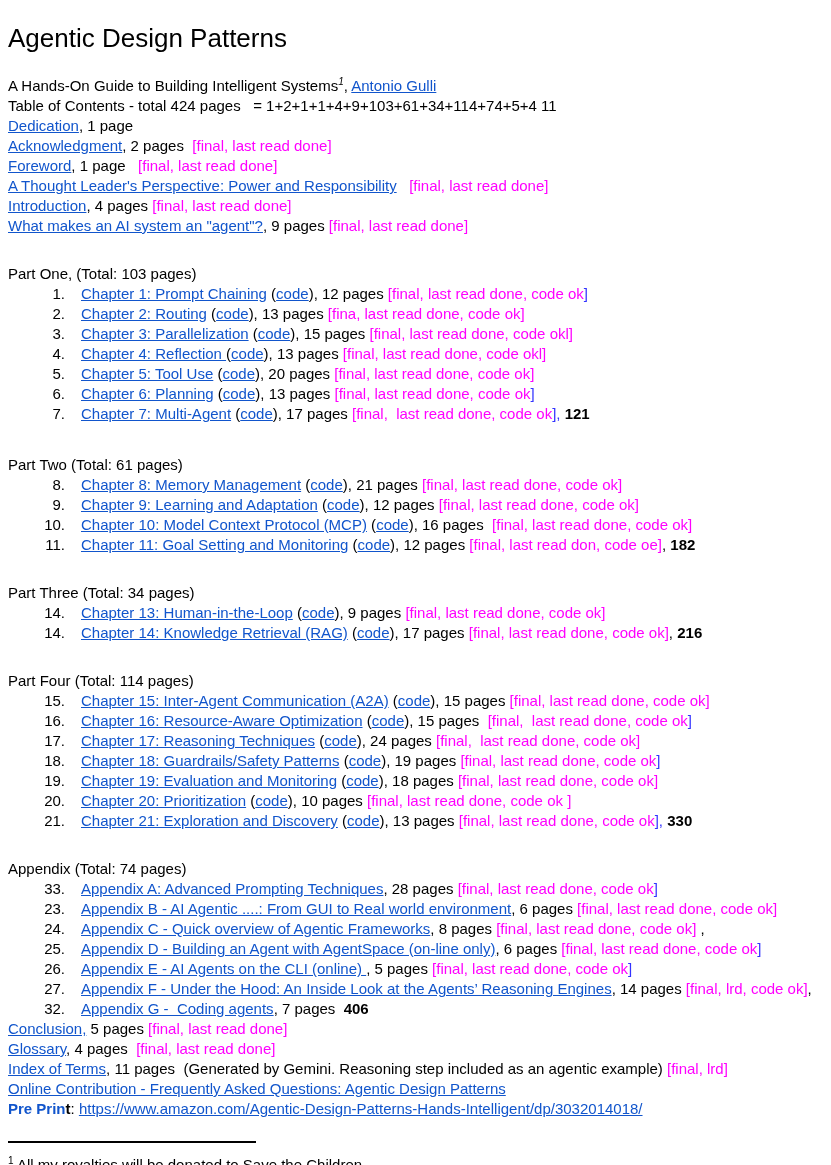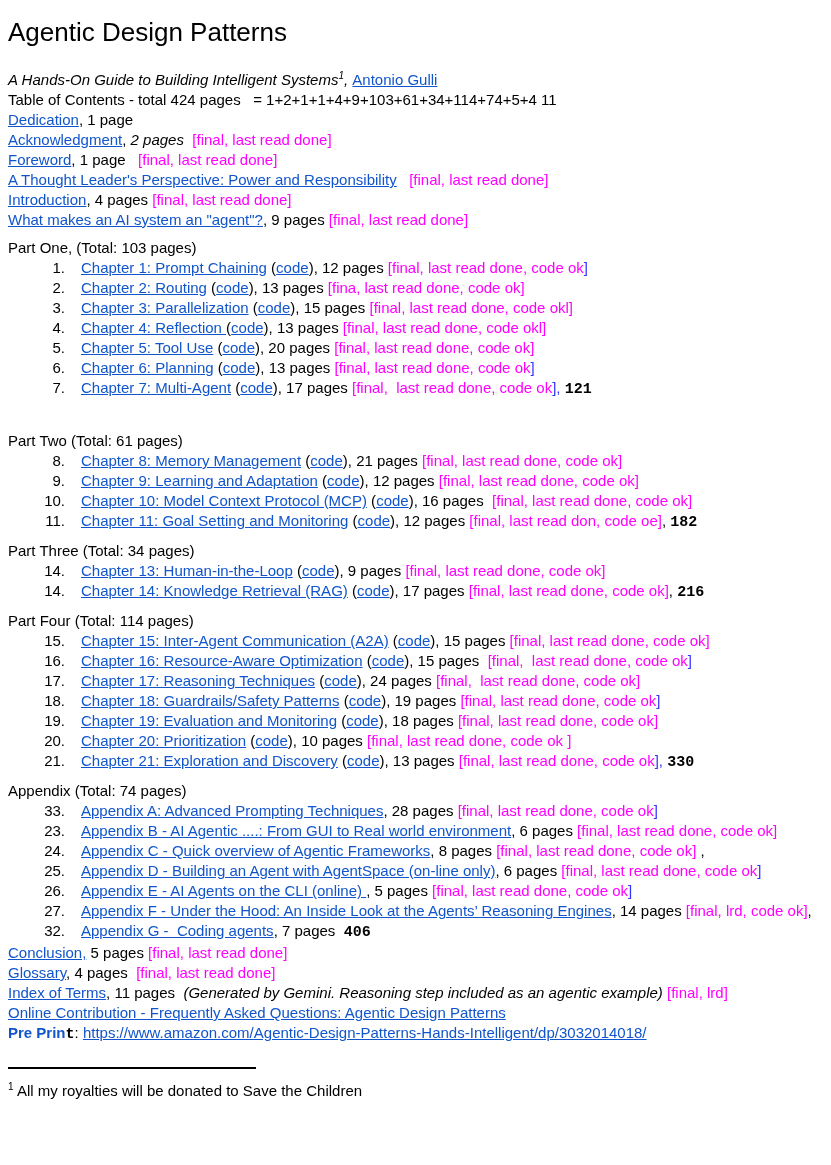--- a/index.html
+++ b/index.html
@@ -1,31 +1,31 @@
 <!DOCTYPE html>
 <html style="--link: #1155cc; --status: #ff00ff; --bracket: #3333ff;"><head>
 <meta charset="utf-8">
 <style>
   html,body{margin:0;padding:0;background:#fff;}
   body{font-family:"Liberation Sans",sans-serif;font-size:15px;color:#000;}
   .page{width:831px;height:1165px;box-sizing:border-box;padding:6px 4px 0 8px;background:#fff;overflow:hidden;}
-  h1{font-size:26px;font-weight:400;line-height:32px;margin:10px 0 22px 0;}
+  h1{font-size:26px;font-weight:400;line-height:32px;margin:16px 0 22px 0;}
   .line{line-height:20px;min-height:20px;white-space:pre;}
   .item{display:flex;line-height:20px;white-space:pre;}
   .num{flex:0 0 57px;width:57px;text-align:right;}
   .itxt{margin-left:16px;white-space:pre;}
-  .sec-header{margin-top:8px;line-height:20px;white-space:pre;}
+  .sec-header{margin-top:28px;line-height:20px;white-space:pre;}
   .sec:nth-child(2) .sec-header{margin-top:31px;}
   #front{margin-top:0;}
   .seg-l,.seg-li{color:var(--link,#1155cc);text-decoration:underline;cursor:pointer;}
   .seg-li{}
-  .seg-i{font-style:italic;}
+  .seg-i{}
   .seg-s{color:var(--status,#ff00ff);}
   .seg-bb{color:var(--bracket,#3333ff);}
-  .seg-b{font-weight:700;font-family:Liberation Mono, monospace;}
+  .seg-b{font-weight:700;}
   .seg-lb{font-weight:700;color:var(--link,#1155cc);}
   .seg-sup,.seg-supi{vertical-align:super;font-size:10px;line-height:0;}
   .seg-supi{font-style:italic;}
   .footnote-rule{width:248px;border-top:2px solid #000;margin:22px 0 12px 0;}
 </style>
 </head>
 <body>
 
 <div class="page">
   <h1>Agentic Design Patterns</h1>

